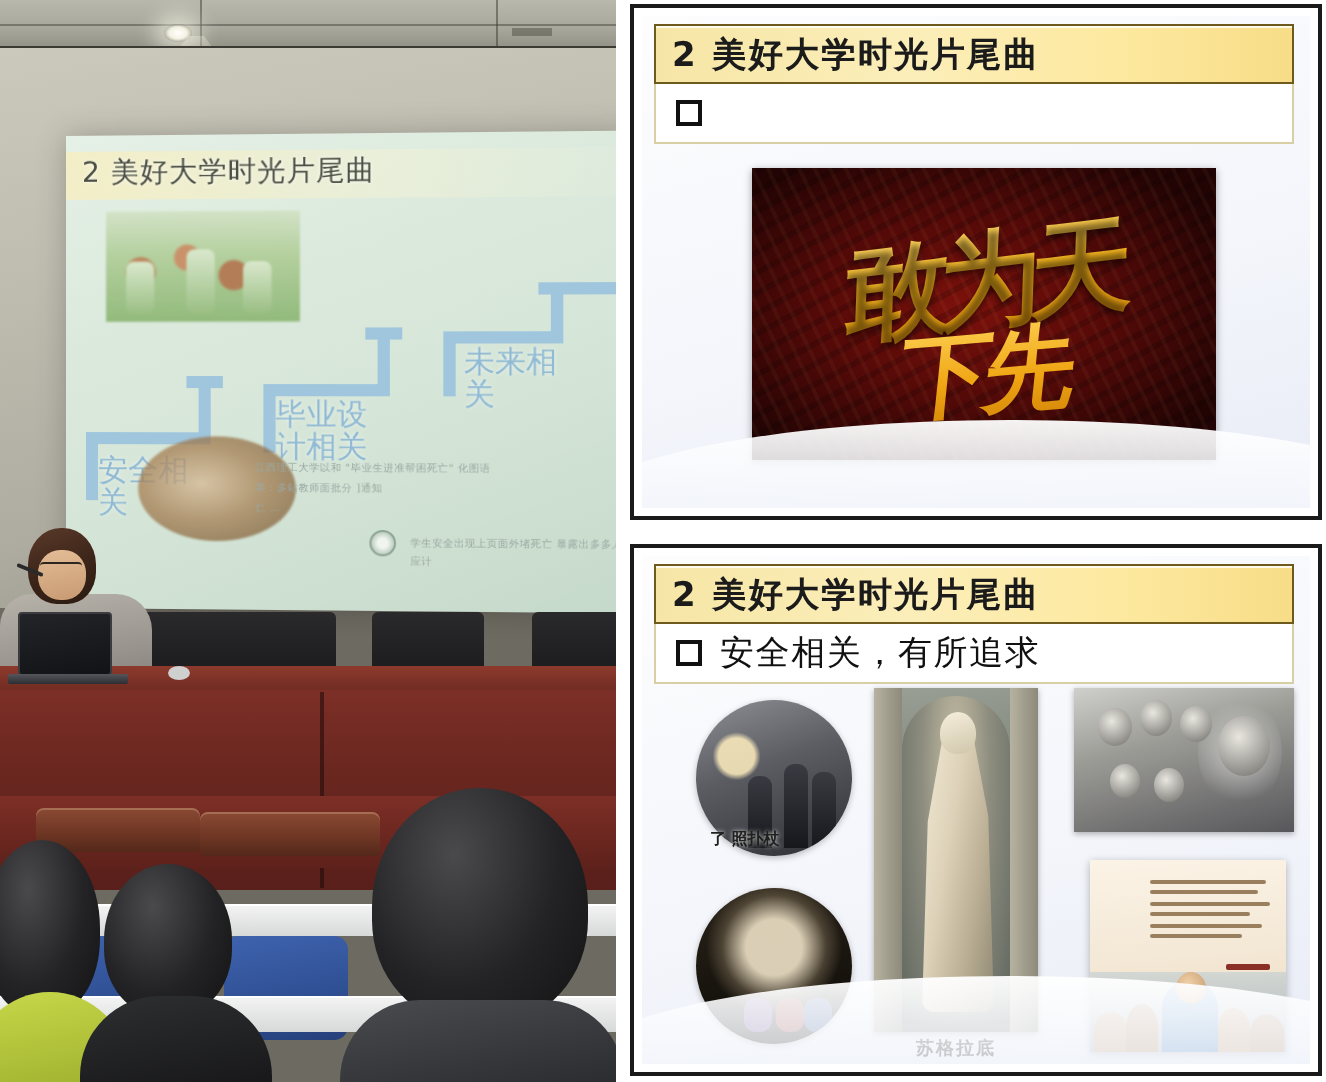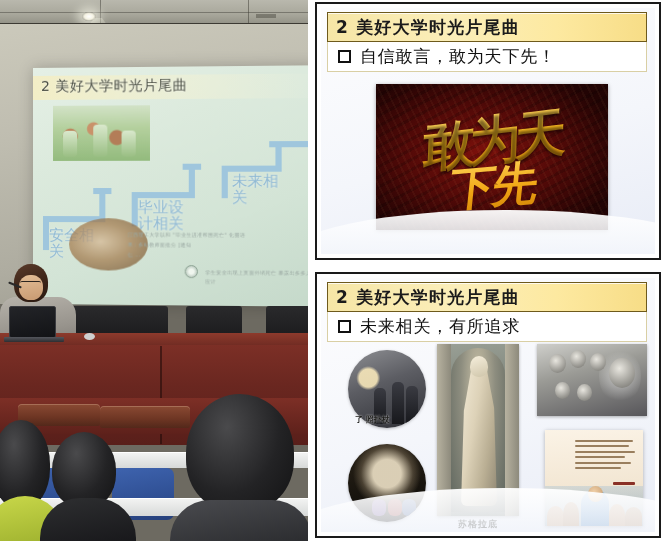--- a/index.html
+++ b/index.html
@@ -523,41 +523,40 @@
 
   <div class="panel" id="panel-top">
     <div class="slide">
 
       <div class="slide-head">
         <span class="slide-head-txt">2  美好大学时光片尾曲</span>
       </div>
 
       <div class="slide-bullet">
         <span class="bullet-box"></span>
-        <span class="bullet-txt">自信敢言，敢为天下先！</span>
       </div>
 
       <div class="calli-img">
         <div class="calli-txt">敢为天</div>
         <div class="calli-txt2">下先</div>
       </div>
 
     </div>
   </div>
 
   <div class="panel" id="panel-bottom">
     <div class="slide">
 
       <div class="slide-head">
         <span class="slide-head-txt">2  美好大学时光片尾曲</span>
       </div>
 
       <div class="slide-bullet">
         <span class="bullet-box"></span>
-        <span class="bullet-txt">未来相关，有所追求</span>
+        <span class="bullet-txt">安全相关，有所追求</span>
       </div>
 
       <div class="circ" id="circ-a">
         <div class="fig" style="left:26px;"></div>
         <div class="fig" style="left:44px; height:42px;"></div>
         <div class="fig" style="left:58px; height:38px;"></div>
       </div>
       <div class="circ-cap" style="left:34px; top:136px;">了 照扑杖</div>
 
       <div class="circ" id="circ-b">

